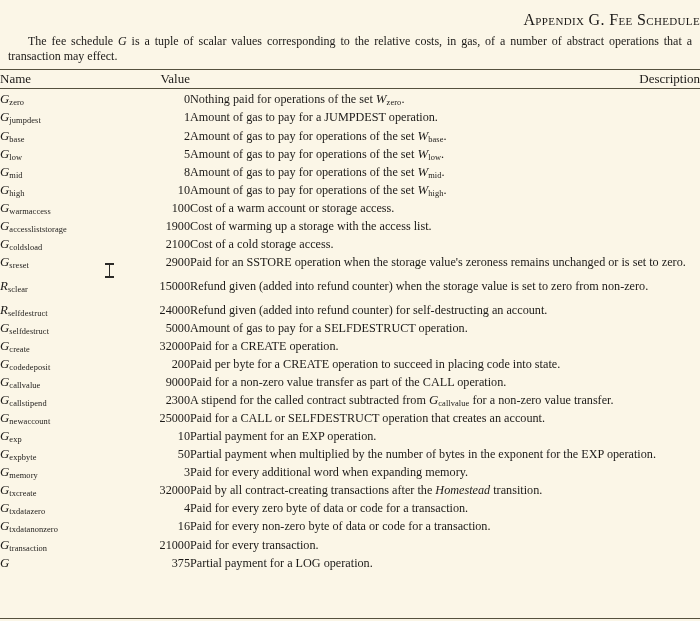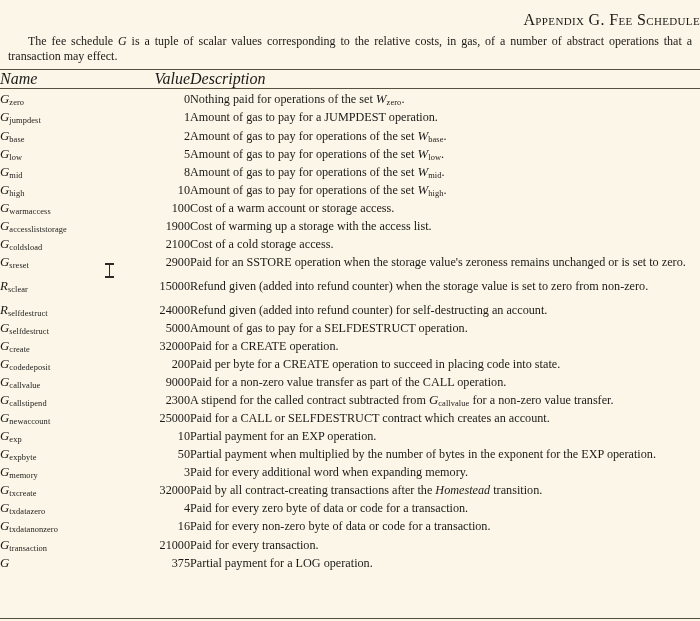--- a/index.html
+++ b/index.html
@@ -70,28 +70,27 @@
   table.fee th, table.fee td {
     padding: 0;
     vertical-align: top;
   }
   col.c-name  { width: 128px; }
   col.c-value { width: 62px; }
   col.c-desc  { width: 510px; }
 
   thead th {
     font-weight: normal;
-    font-size: 16px;
+    font-size: 13px;
     line-height: 18px;
     text-align: left;
-    font-style: italic;
   }
   th.h-name  { padding-left: 30px; }
   th.h-value { text-align: right; padding-right: 10px; }
-  th.h-desc  { padding-left: 10px; }
+  th.h-desc  { padding-left: 10px; text-align: right; }
 
   tbody td {
     line-height: 14.55px;
   }
   td.name {
     padding-left: 30px;
     white-space: nowrap;
   }
   td.value {
     text-align: right;
@@ -274,21 +273,21 @@
           <td class="desc"><span>Paid for a non-zero value transfer as part of the CALL operation.</span></td>
         </tr>
         <tr>
           <td class="name"><span class="gvar">G</span><span class="sub">callstipend</span></td>
           <td class="value">2300</td>
           <td class="desc"><span>A stipend for the called contract subtracted from </span><span class="wvar">G</span><span class="sub">callvalue</span><span> for a non-zero value transfer.</span></td>
         </tr>
         <tr>
           <td class="name"><span class="gvar">G</span><span class="sub">newaccount</span></td>
           <td class="value">25000</td>
-          <td class="desc"><span>Paid for a CALL or SELFDESTRUCT contract which creates an account.</span></td>
+          <td class="desc"><span>Paid for a CALL or SELFDESTRUCT operation that creates an account.</span></td>
         </tr>
         <tr>
           <td class="name"><span class="gvar">G</span><span class="sub">exp</span></td>
           <td class="value">10</td>
           <td class="desc"><span>Partial payment for an EXP operation.</span></td>
         </tr>
         <tr>
           <td class="name"><span class="gvar">G</span><span class="sub">expbyte</span></td>
           <td class="value">50</td>
           <td class="desc"><span>Partial payment when multiplied by the number of bytes in the exponent for the EXP operation.</span></td>

